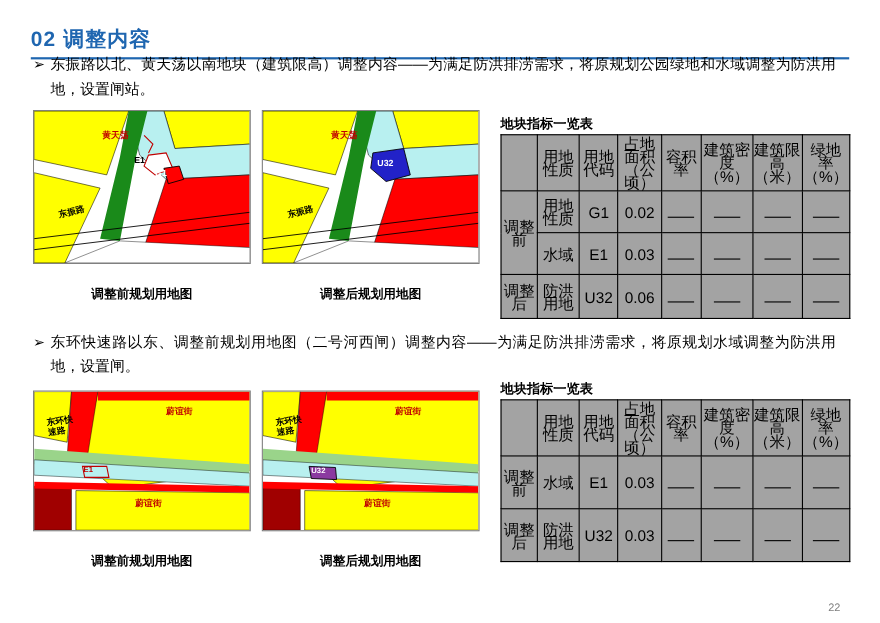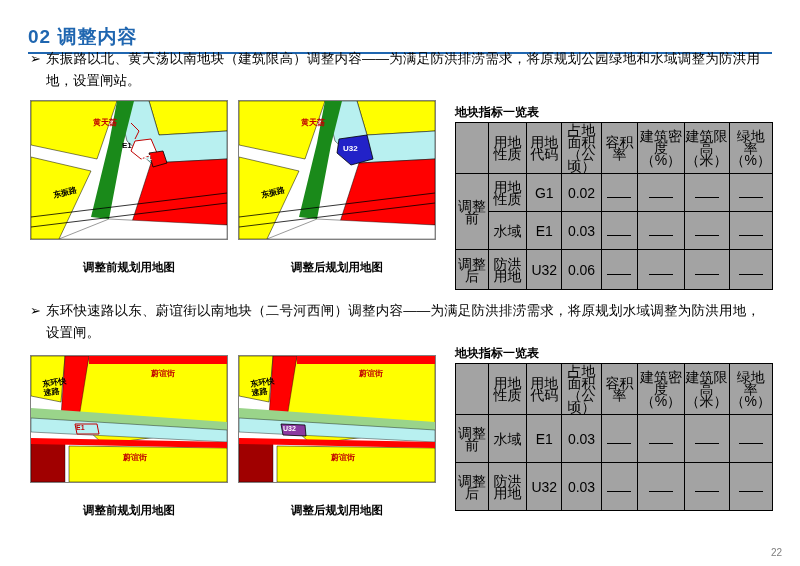--- a/index.html
+++ b/index.html
@@ -116,21 +116,21 @@
   }
   .dash {
     display: inline-block;
     width: 24px;
     border-bottom: 1px solid #000;
     height: 7px;
   }
   
   .page-num {
     position: absolute;
-    right: 18px;
+    right: 36px;
     bottom: 8px;
     font-size: 10px;
     color: #7f7f7f;
     margin-left: 44px;
   }
 </style>
 </head>
 <body>
 
 <div class="slide">
@@ -242,21 +242,21 @@
         <td><span class="dash"></span></td>
         <td><span class="dash"></span></td>
         <td><span class="dash"></span></td>
         <td><span class="dash"></span></td>
       </tr>
     </tbody>
   </table>
 
   <div class="bullet" id="bullet-2">
     <span class="marker">➢</span>
-    <span class="text">东环快速路以东、蔚谊街以南地块（二号河西闸）调整内容——为满足防洪排涝需求，将原规划水域调整为防洪用地，设置闸。</span>
+    <span class="text">东环快速路以东、调整前规划用地图（二号河西闸）调整内容——为满足防洪排涝需求，将原规划水域调整为防洪用地，设置闸。</span>
   </div>
 
   <div class="map-wrap" style="left:30px; top:355px;">
     <div class="map-box small">
       <svg width="196" height="126" viewBox="0 0 196 126">
         <rect x="0" y="0" width="196" height="126" fill="#ffffff"></rect>
 
         <polygon points="58,0 196,0 196,72 72,88 44,62" fill="#ffff00" stroke="#000" stroke-width="0.5"></polygon>
 
         <polygon points="0,0 34,0 30,46 0,40" fill="#ffff00" stroke="#000" stroke-width="0.5"></polygon>

